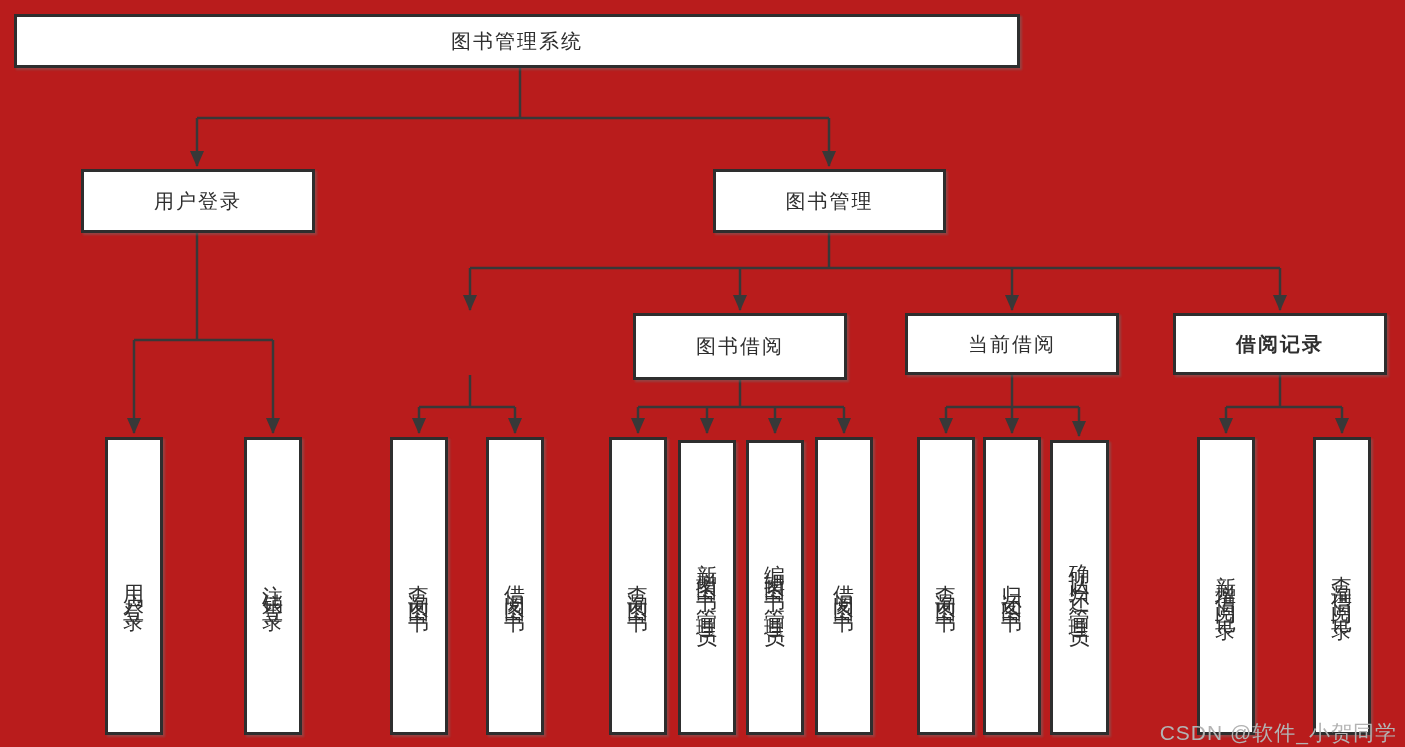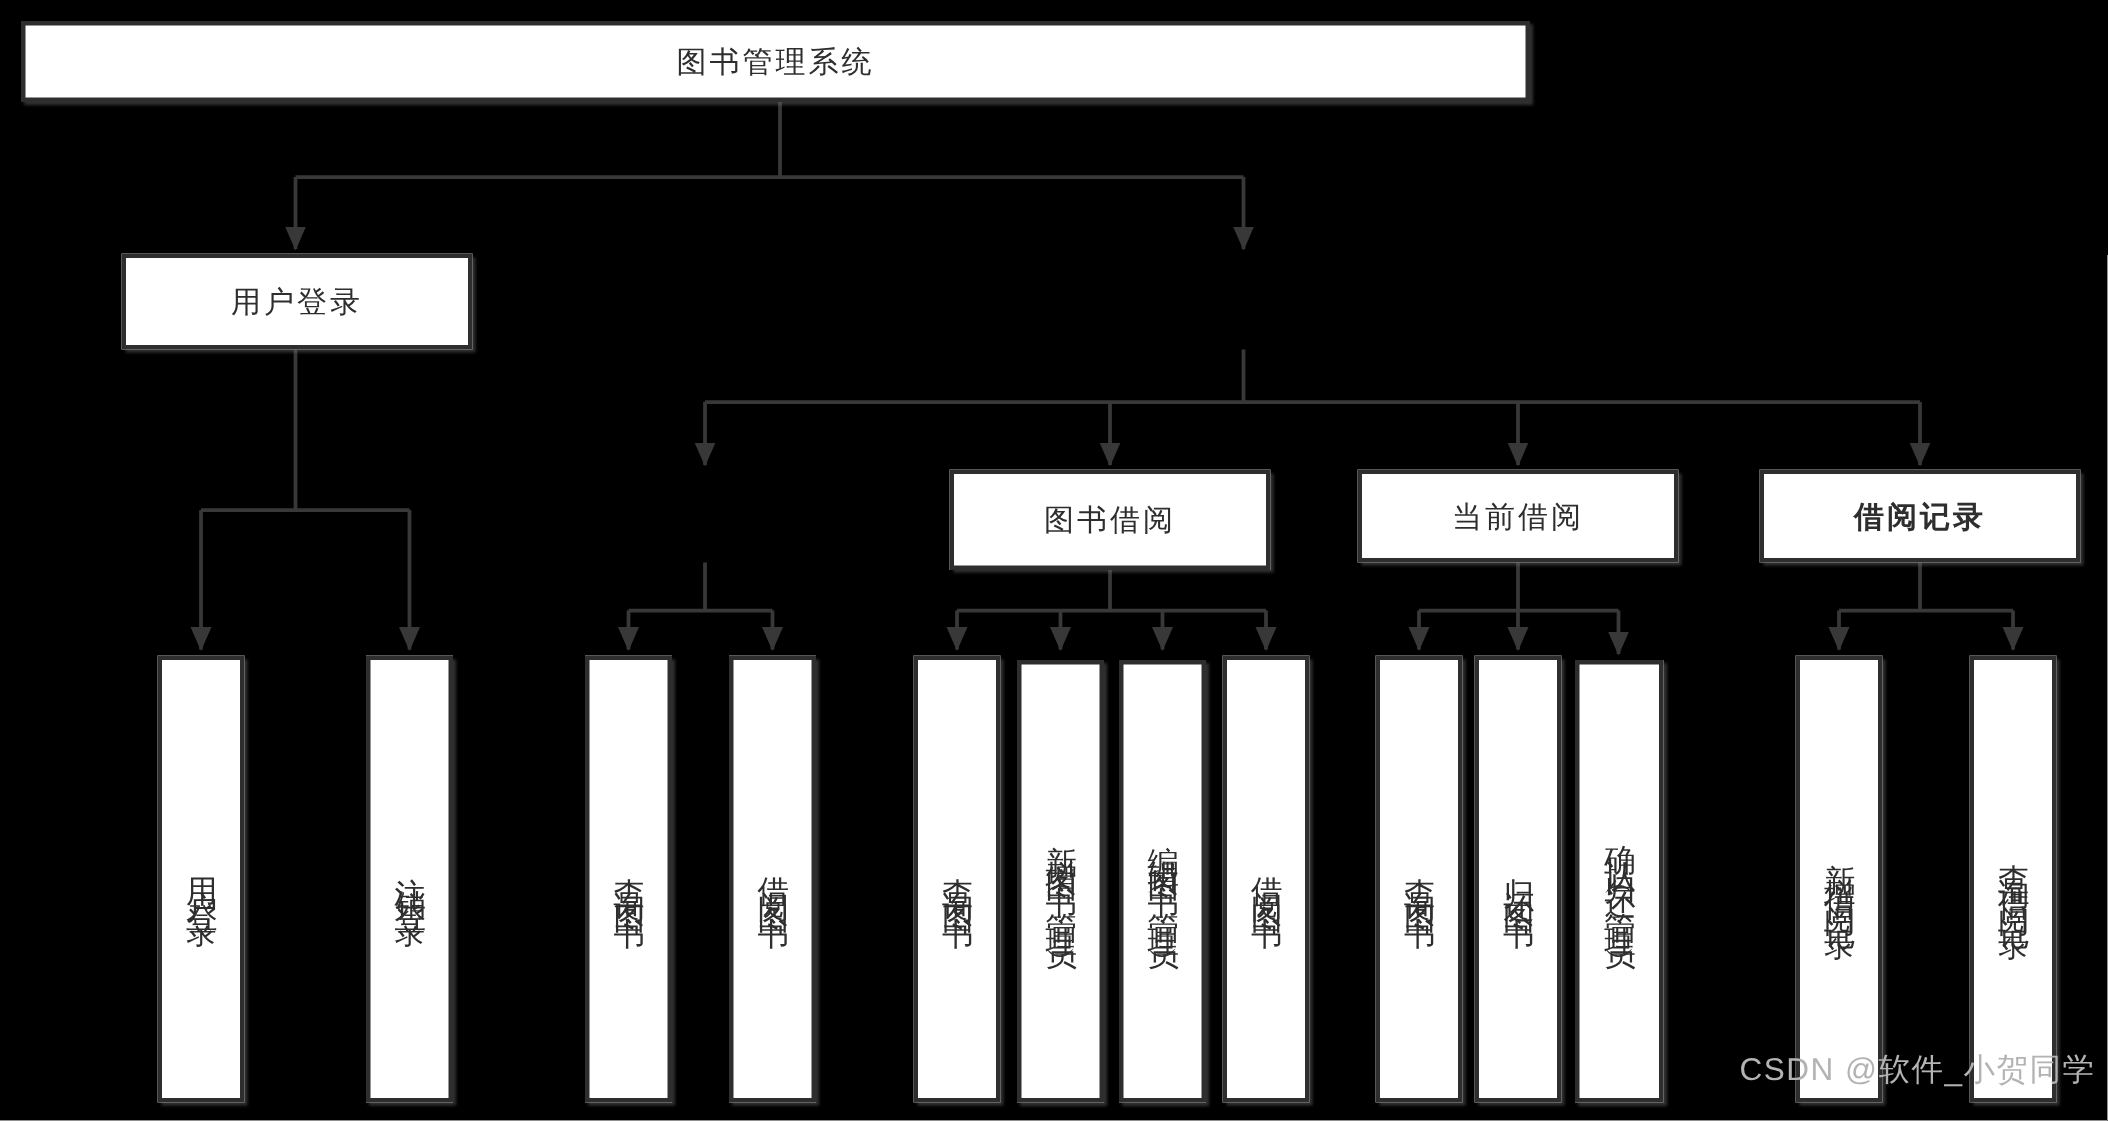--- a/index.html
+++ b/index.html
@@ -5,21 +5,21 @@
   html, body {
     margin: 0;
     padding: 0;
     background: #ffffff;
     font-family: "Liberation Sans", "DejaVu Sans", sans-serif;
   }
   .canvas {
     position: relative;
     width: 1405px;
     height: 747px;
-    background: #000000;
+    background: #b91c1c;
     overflow: hidden;
   }
   .connector-layer {
     position: absolute;
     left: 0;
     top: 0;
     width: 1405px;
     height: 747px;
     pointer-events: none;
   }
@@ -39,21 +39,21 @@
   .node.vertical {
     writing-mode: vertical-rl;
     font-size: 21px;
     letter-spacing: 9px;
     line-height: 1;
     text-align: center;
   }
   .watermark {
     position: absolute;
     right: 8px;
-    bottom: 20px;
+    bottom: 0;
     font-size: 21px;
     color: #b3b3b3;
     letter-spacing: 1px;
     white-space: nowrap;
   }
 </style>
 </head>
 <body>
 
 <div class="canvas">
@@ -104,20 +104,21 @@
       <path d="M1280 375 V407"></path>
       <path d="M1226 407 H1342"></path>
       <path d="M1226 407 V433" marker-end="url(#arrow)"></path>
       <path d="M1342 407 V433" marker-end="url(#arrow)"></path>
     </g>
   </svg>
 
   <div class="node" style="left:14px; top:14px; width:1006px; height:54px;">图书管理系统</div>
 
   <div class="node" style="left:81px; top:169px; width:234px; height:64px;">用户登录</div>
+  <div class="node" style="left:713px; top:169px; width:233px; height:64px;">图书管理</div>
 
   <div class="node" style="left:633px; top:313px; width:214px; height:67px;">图书借阅</div>
   <div class="node" style="left:905px; top:313px; width:214px; height:62px;">当前借阅</div>
   <div class="node" style="left:1173px; top:313px; width:214px; height:62px;font-weight:bold;">借阅记录</div>
 
   <div class="node vertical" style="left:105px; top:437px; width:58px; height:298px;">用户登录</div>
   <div class="node vertical" style="left:244px; top:437px; width:58px; height:298px;">注销登录</div>
 
   <div class="node vertical" style="left:390px; top:437px; width:58px; height:298px;">查询图书</div>
   <div class="node vertical" style="left:486px; top:437px; width:58px; height:298px;">借阅图书</div>

